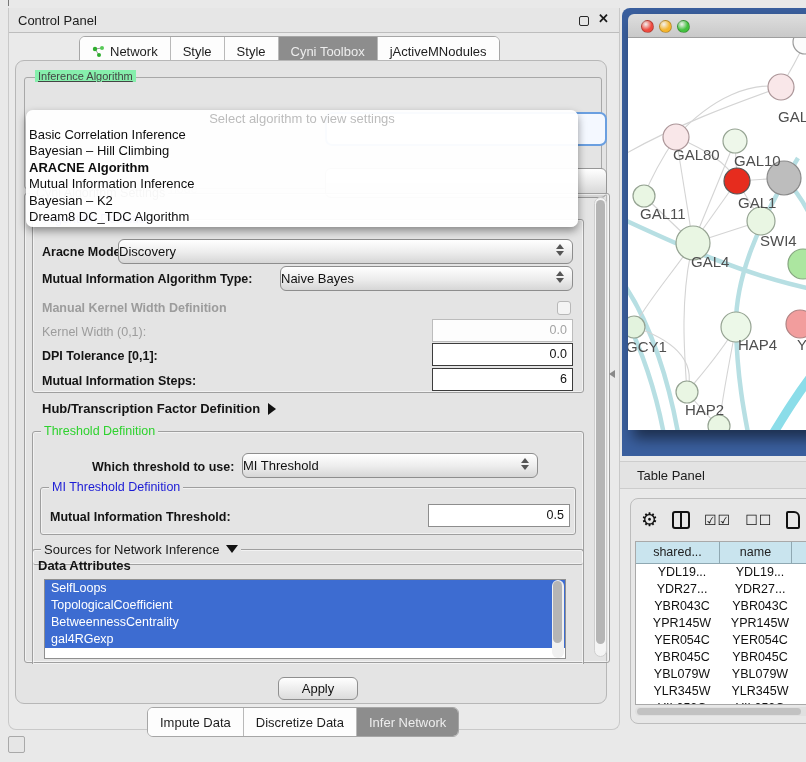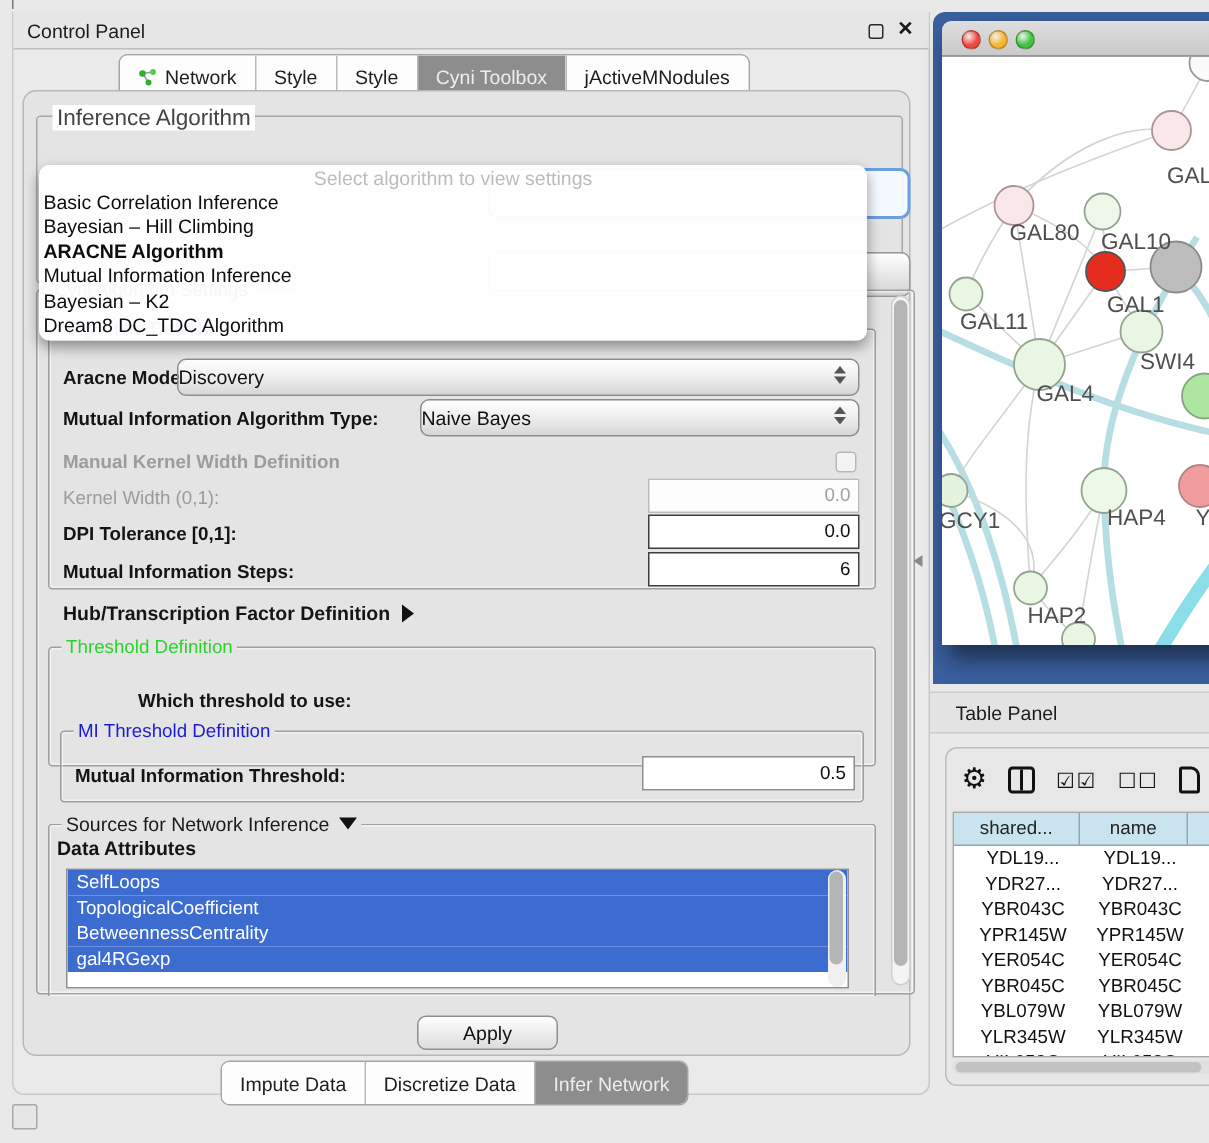--- a/index.html
+++ b/index.html
@@ -25,22 +25,22 @@
   .seg:first-child { border-left:none; }
   .seg.sel { background:#8d8d8d; color:#ededed; }
 
   
   .content { position:absolute; left:6px; top:52px; width:592px; height:644px;
         background:#e4e4e4; border:1px solid #b7b7b7; border-radius:9px; }
 
   
   .inf-group { position:absolute; left:8px; top:16px; width:578px; height:112px;
         border:1px solid #a8a8a8; border-radius:3px; }
-  .inf-title { position:absolute; left:10px; top:-8px; background:#ffffff; padding:0 3px;
-        font-size:15px; color:#444; }
+  .inf-title { position:absolute; left:10px; top:-8px; background:#86efac; padding:0 3px;
+        font-size:11px; color:#444;text-decoration:underline; }
   .frag-combo1 { position:absolute; left:300px; top:34px; width:282px; height:34px;
         border:2px solid #6a9fe0; border-radius:7px; background:#f4f8ff; }
   .frag-combo2 { position:absolute; left:300px; top:90px; width:282px; height:30px;
         border:1px solid #979797; border-radius:6px;
         background:linear-gradient(#ffffff,#e4e4e4 60%,#d2d2d2); }
   .frag-text { position:absolute; left:26px; top:104px; font-size:12.5px; color:#9a9a9a; }
 
   
   .popup { position:absolute; left:10px; top:49px; width:552px; height:117px;
         background:rgba(255,255,255,0.96); border-radius:7px;
@@ -229,24 +229,31 @@
     <div class="field dis" style="left:416px; top:258px; width:141px;">0.0</div>
     <span class="lbl" style="left:26px; top:288px;">DPI Tolerance [0,1]:</span>
     <div class="field" style="left:416px; top:282px; width:141px;">0.0</div>
     <span class="lbl" style="left:26px; top:313px;">Mutual Information Steps:</span>
     <div class="field" style="left:416px; top:307px; width:141px;">6</div>
 
     <span class="lbl" style="left:26px; top:340px; font-weight:bold; font-size:13px;">
       <span>Hub/Transcription Factor Definition</span><span class="tri-right"></span>
     </span>
 
-    <div class="group" style="left:16px; top:370px; width:552px; height:80px;">
+    <div class="group" style="left:16px; top:370px; width:552px; height:134px;">
       <span class="gtitle green">Threshold Definition</span>
     </div>
     <span class="lbl" style="left:76px; top:399px;">Which threshold to use:</span>
+    <div class="combo" style="left:226px; top:392px; width:296px;">
+      <span>MI Threshold</span>
+      <span class="arrows">
+          <div class="arr-up"></div>
+          <div class="arr-dn"></div>
+        </span>
+    </div>
     <div class="group" style="left:24px; top:426px; width:536px; height:48px;text-align:center;">
       <span class="gtitle blue">MI Threshold Definition</span>
     </div>
     <span class="lbl" style="left:34px; top:449px;">Mutual Information Threshold:</span>
     <div class="field" style="left:412px; top:443px; width:142px; border-color:#8d8d8d;">0.5</div>
 
     <div class="group" style="left:16px; top:488px; width:552px; height:115px; border-bottom:none; border-radius:3px 3px 0 0;">
       <span class="gtitle" style="font-size:13px;">
         <span>Sources for Network Inference</span><span class="tri-down"></span>
       </span>
@@ -255,21 +262,21 @@
     <div class="attr-list" style="left:28px; top:518px; width:522px; height:80px;" id="attr-list">
         <div class="attr-item" style="background: rgb(61, 108, 209);">SelfLoops</div>
         <div class="attr-item" style="background: rgb(61, 108, 209);">TopologicalCoefficient</div>
         <div class="attr-item" style="background: rgb(61, 108, 209);">BetweennessCentrality</div>
         <div class="attr-item" style="background: rgb(61, 108, 209);">gal4RGexp</div>
       </div>
     <div class="vscroll" style="left:536px; top:519px; height:78px; width:12px; border:none; background:#f0f0f0;">
       <div class="vthumb" style="top:1px; height:62px;"></div>
     </div>
 
-    <div class="btn" style="left:262px; top:616px; width:94px; height:23px;">Apply</div>
+    <div class="btn" style="left:262px; top:616px; width:80px; height:23px;">Apply</div>
   </div>
 
   <div class="segbar" id="bottom-tabs" style="left:138px; top:699px;">
       <div class="seg">
         <span>Impute Data</span>
       </div>
       <div class="seg">
         <span>Discretize Data</span>
       </div>
       <div class="seg sel">

